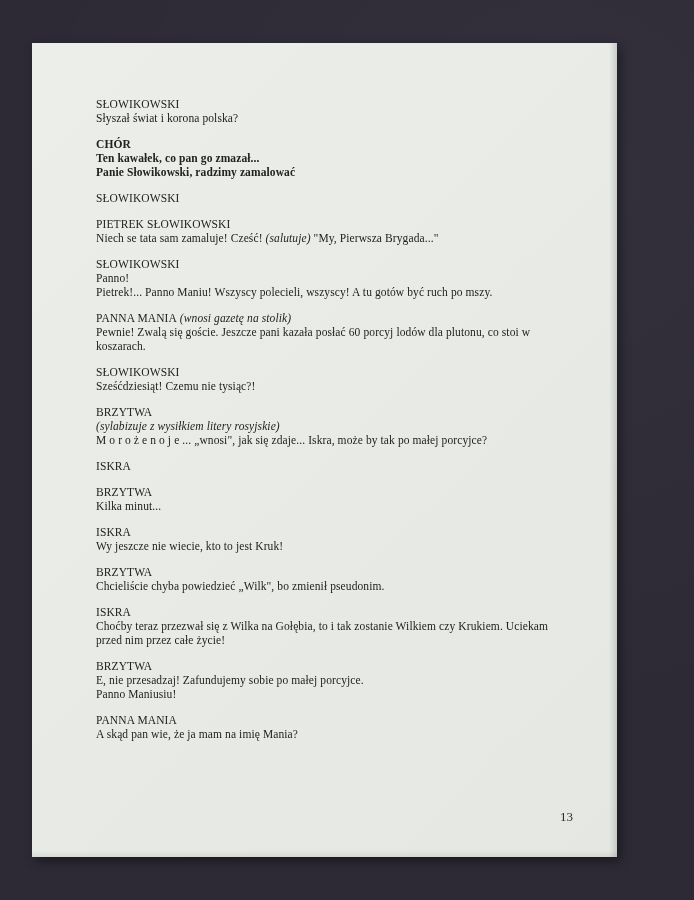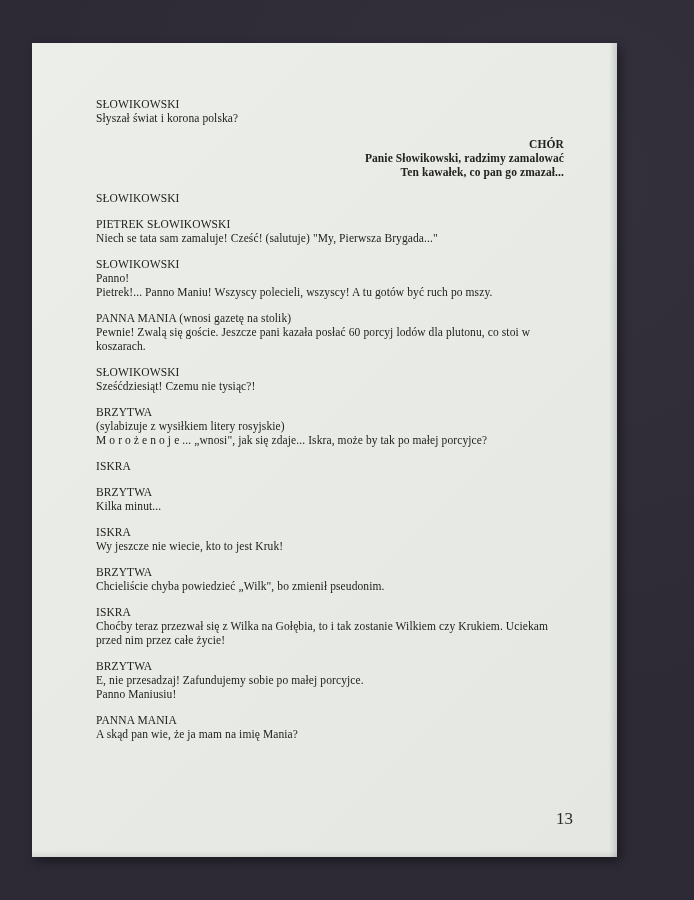--- a/index.html
+++ b/index.html
@@ -58,49 +58,49 @@
     font-size: 11.5px;
     line-height: 14px;
     color: #23221f;
     letter-spacing: 0.1px;
   }
   .block {
     margin: 0 0 12px 0;
   }
   .block.bold {
     font-weight: bold;
-    text-align: right;
   }
   .name {
     
   }
   .it {
+    font-style: italic;
   }
   .page-number {
     position: absolute;
     top: 766px;
     right: 44px;
-    font-size: 17px;
+    font-size: 13px;
     color: #2a2a28;
   }
 </style>
 </head>
 <body>
 
 <div class="stage">
   <div class="paper">
     <div class="content" id="script-content">
         <div class="block">
           <div class="name">SŁOWIKOWSKI</div>
           <div class="line"><span>Słyszał świat i korona polska?</span></div>
         </div>
         <div class="block bold">
           <div class="name">CHÓR</div>
+          <div class="line"><span>Ten kawałek, co pan go zmazał...</span></div>
           <div class="line"><span>Panie Słowikowski, radzimy zamalować</span></div>
-          <div class="line"><span>Ten kawałek, co pan go zmazał...</span></div>
         </div>
         <div class="block">
           <div class="name">SŁOWIKOWSKI</div>
         </div>
         <div class="block">
           <div class="name">PIETREK SŁOWIKOWSKI</div>
           <div class="line"><span>Niech se tata sam zamaluje! Cześć! </span><span class="it">(salutuje)</span><span> "My, Pierwsza Brygada..."</span></div>
         </div>
         <div class="block">
           <div class="name">SŁOWIKOWSKI</div>

